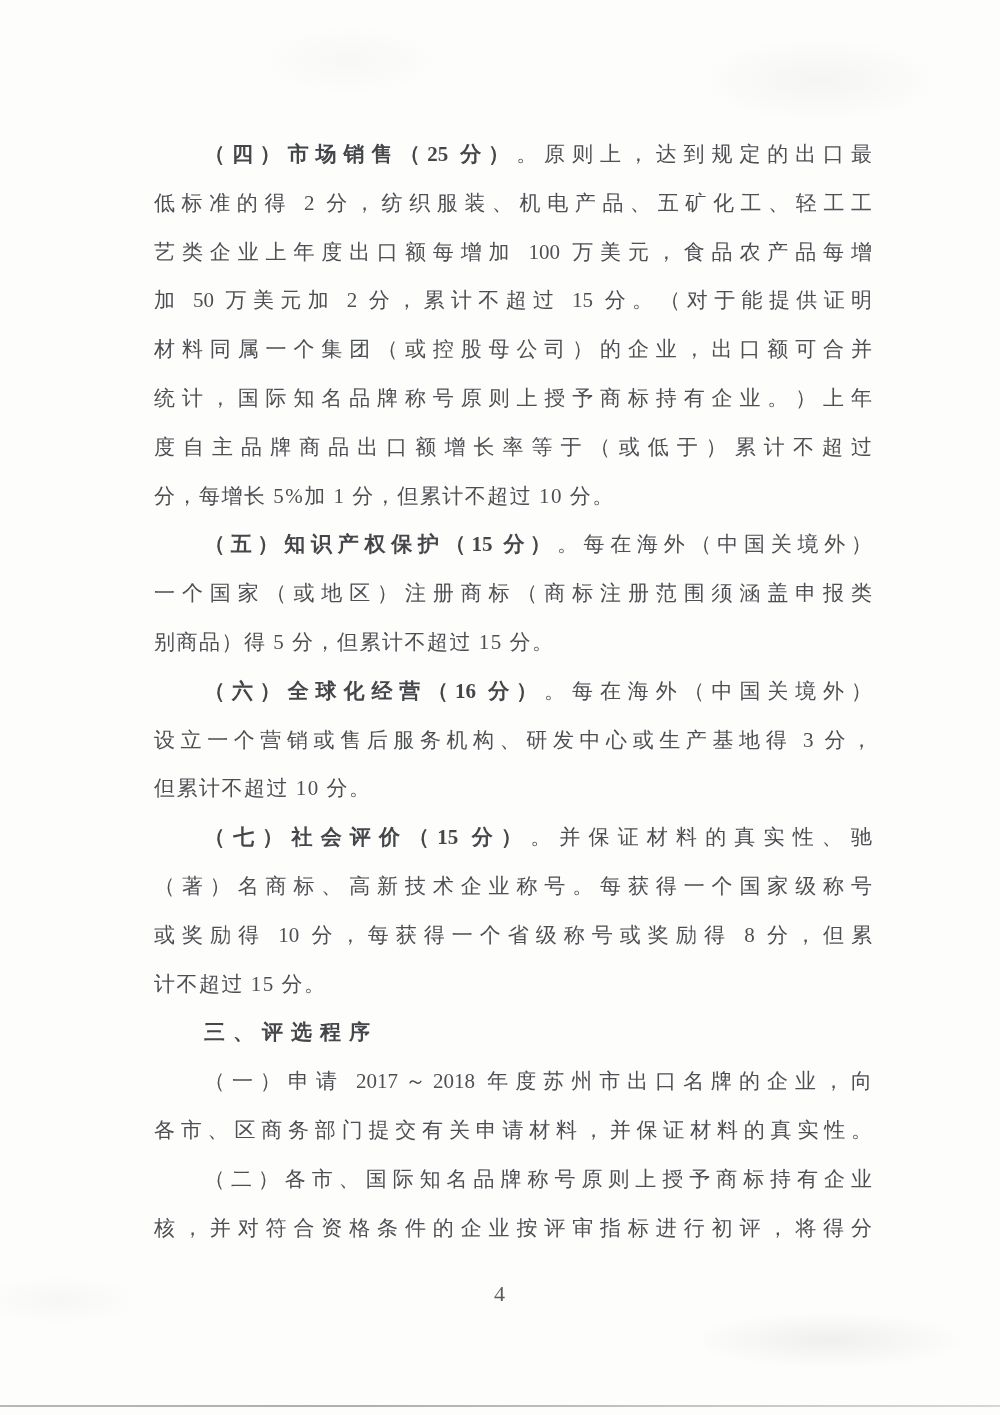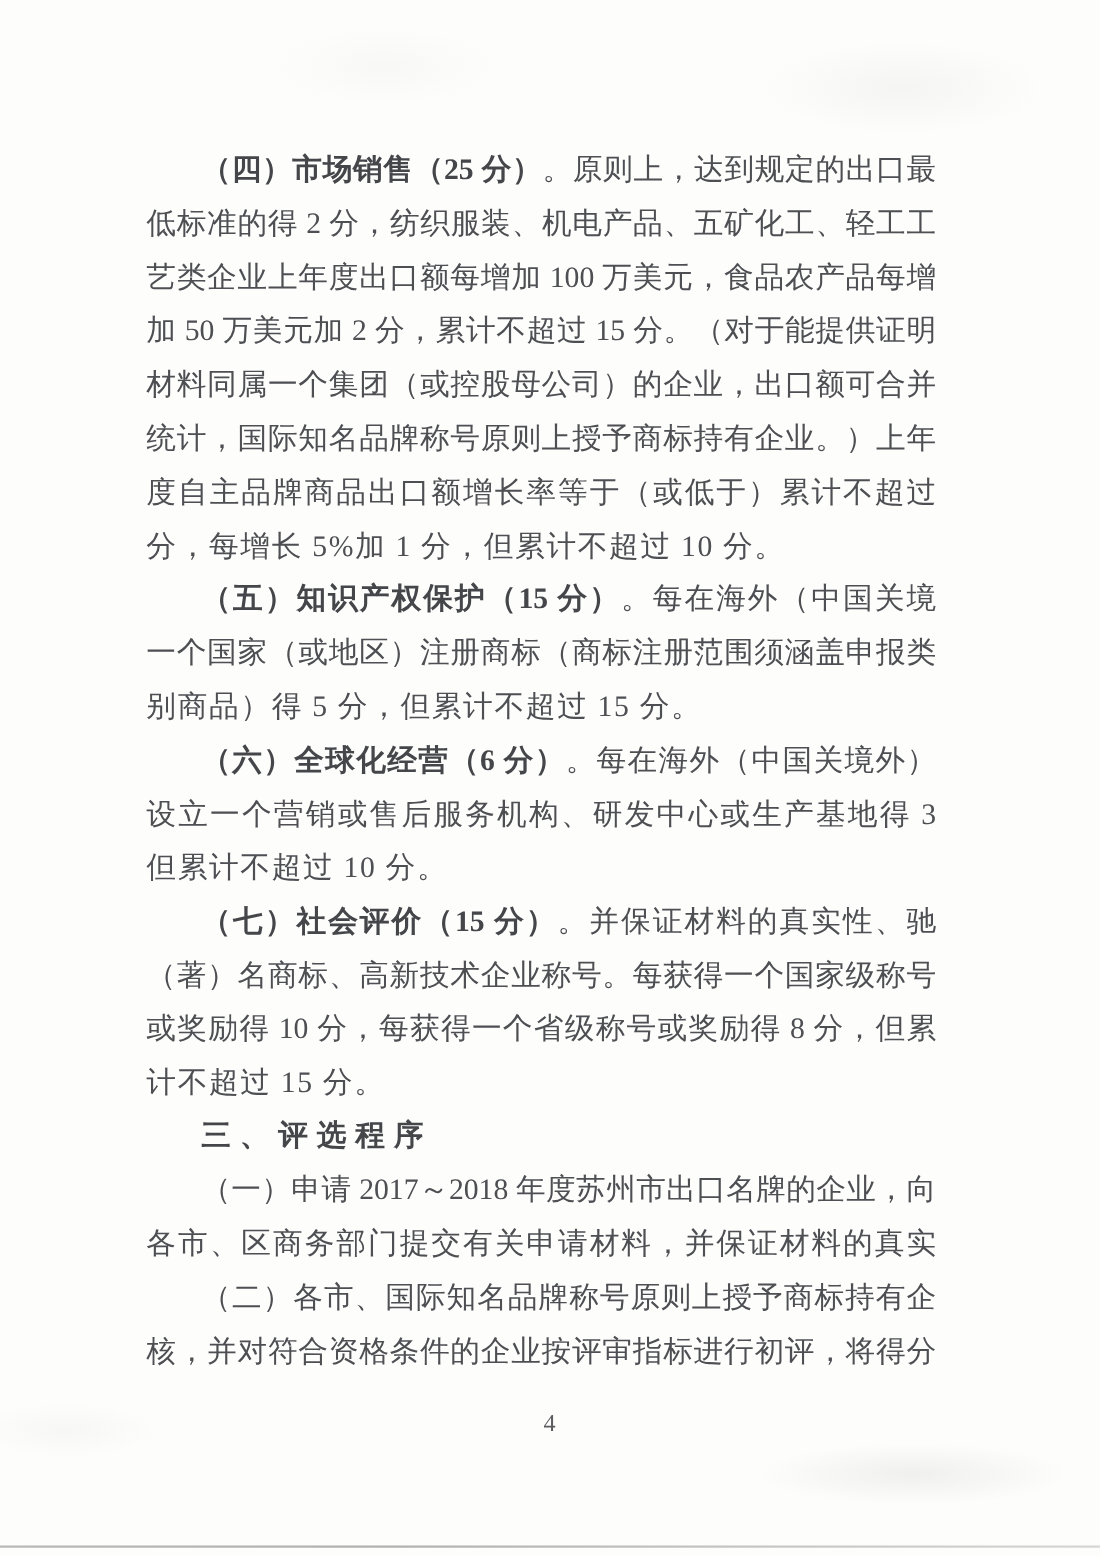--- a/index.html
+++ b/index.html
@@ -22,24 +22,24 @@
     inset: 0;
     background:
       radial-gradient(ellipse 180px 60px at 820px 80px,  rgba(170,170,168,0.10), transparent 70%),
       radial-gradient(ellipse 140px 50px at 350px 60px,  rgba(175,175,173,0.07), transparent 70%),
       radial-gradient(ellipse 200px 40px at 830px 1340px, rgba(168,168,166,0.16), transparent 70%),
       radial-gradient(ellipse 120px 35px at 60px 1300px,  rgba(175,175,173,0.08), transparent 70%);
     pointer-events: none;
   }
   .content {
     position: absolute;
-    left: 133px;
+    left: 154px;
     top: 130px;
     width: 718px;
-    font-size: 27px;
+    font-size: 21px;
     color: #4e4f53;
   }
   .line {
     height: 48.8px;
     line-height: 48.8px;
     text-align: justify;
     text-align-last: justify;
     text-justify: inter-character;
     white-space: normal;
     overflow: hidden;
@@ -93,21 +93,21 @@
       <div class="line"><span>低标准的得 2 分，纺织服装、机电产品、五矿化工、轻工工</span></div>
       <div class="line"><span>艺类企业上年度出口额每增加 100 万美元，食品农产品每增</span></div>
       <div class="line"><span>加 50 万美元加 2 分，累计不超过 15 分。（对于能提供证明</span></div>
       <div class="line"><span>材料同属一个集团（或控股母公司）的企业，出口额可合并</span></div>
       <div class="line"><span>统计，国际知名品牌称号原则上授予商标持有企业。）上年</span></div>
       <div class="line"><span>度自主品牌商品出口额增长率等于（或低于）累计不超过</span></div>
       <div class="line last"><span>分，每增长 5%加 1 分，但累计不超过 10 分。</span></div>
       <div class="line indent"><span class="lead">（五）知识产权保护（15 分）</span><span>。每在海外（中国关境外）</span></div>
       <div class="line"><span>一个国家（或地区）注册商标（商标注册范围须涵盖申报类</span></div>
       <div class="line last"><span>别商品）得 5 分，但累计不超过 15 分。</span></div>
-      <div class="line indent"><span class="lead">（六）全球化经营（6 分）</span><span>。每在海外（中国关境外）</span></div>
+      <div class="line indent"><span class="lead">（六）全球化经营（16 分）</span><span>。每在海外（中国关境外）</span></div>
       <div class="line"><span>设立一个营销或售后服务机构、研发中心或生产基地得 3 分，</span></div>
       <div class="line last"><span>但累计不超过 10 分。</span></div>
       <div class="line indent"><span class="lead">（七）社会评价（15 分）</span><span>。并保证材料的真实性、驰</span></div>
       <div class="line"><span>（著）名商标、高新技术企业称号。每获得一个国家级称号</span></div>
       <div class="line"><span>或奖励得 10 分，每获得一个省级称号或奖励得 8 分，但累</span></div>
       <div class="line last"><span>计不超过 15 分。</span></div>
       <div class="line indent heading"><span class="lead">三、评选程序</span></div>
       <div class="line indent"><span>（一）申请 2017～2018 年度苏州市出口名牌的企业，向</span></div>
       <div class="line"><span>各市、区商务部门提交有关申请材料，并保证材料的真实性。</span></div>
       <div class="line indent"><span>（二）各市、国际知名品牌称号原则上授予商标持有企业</span></div>

